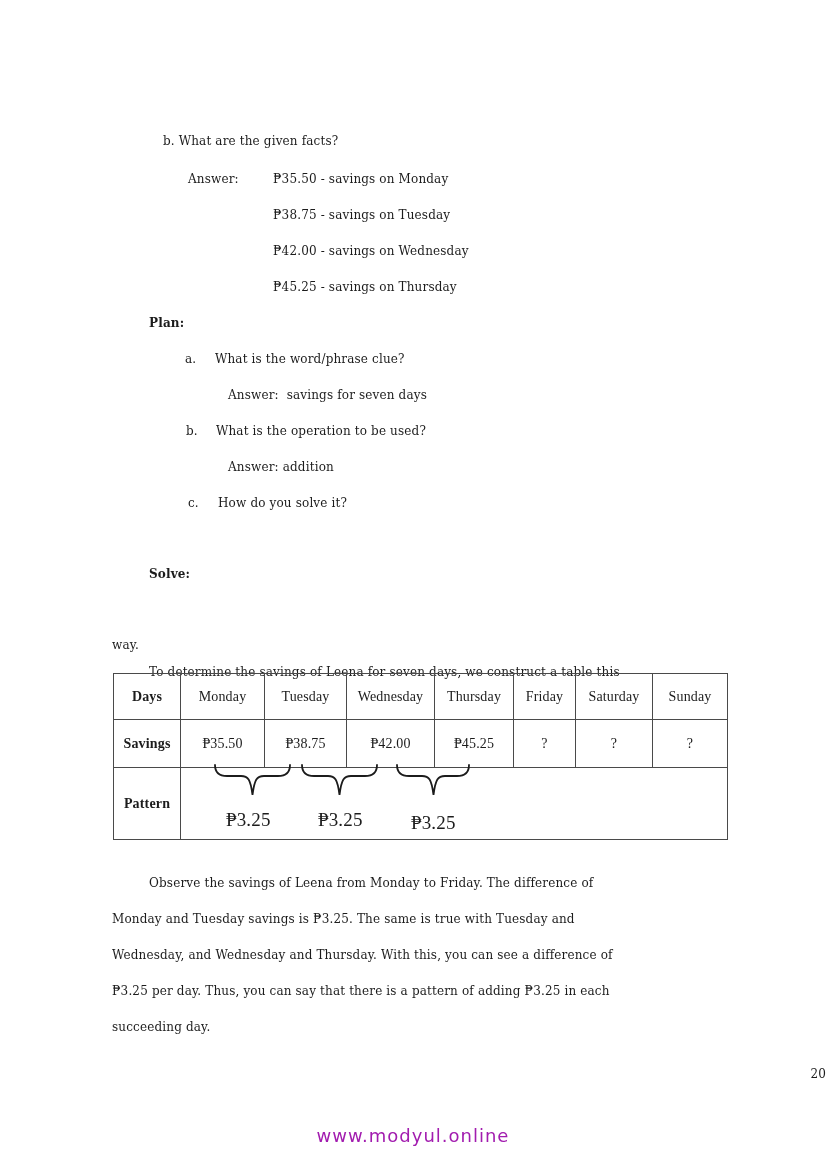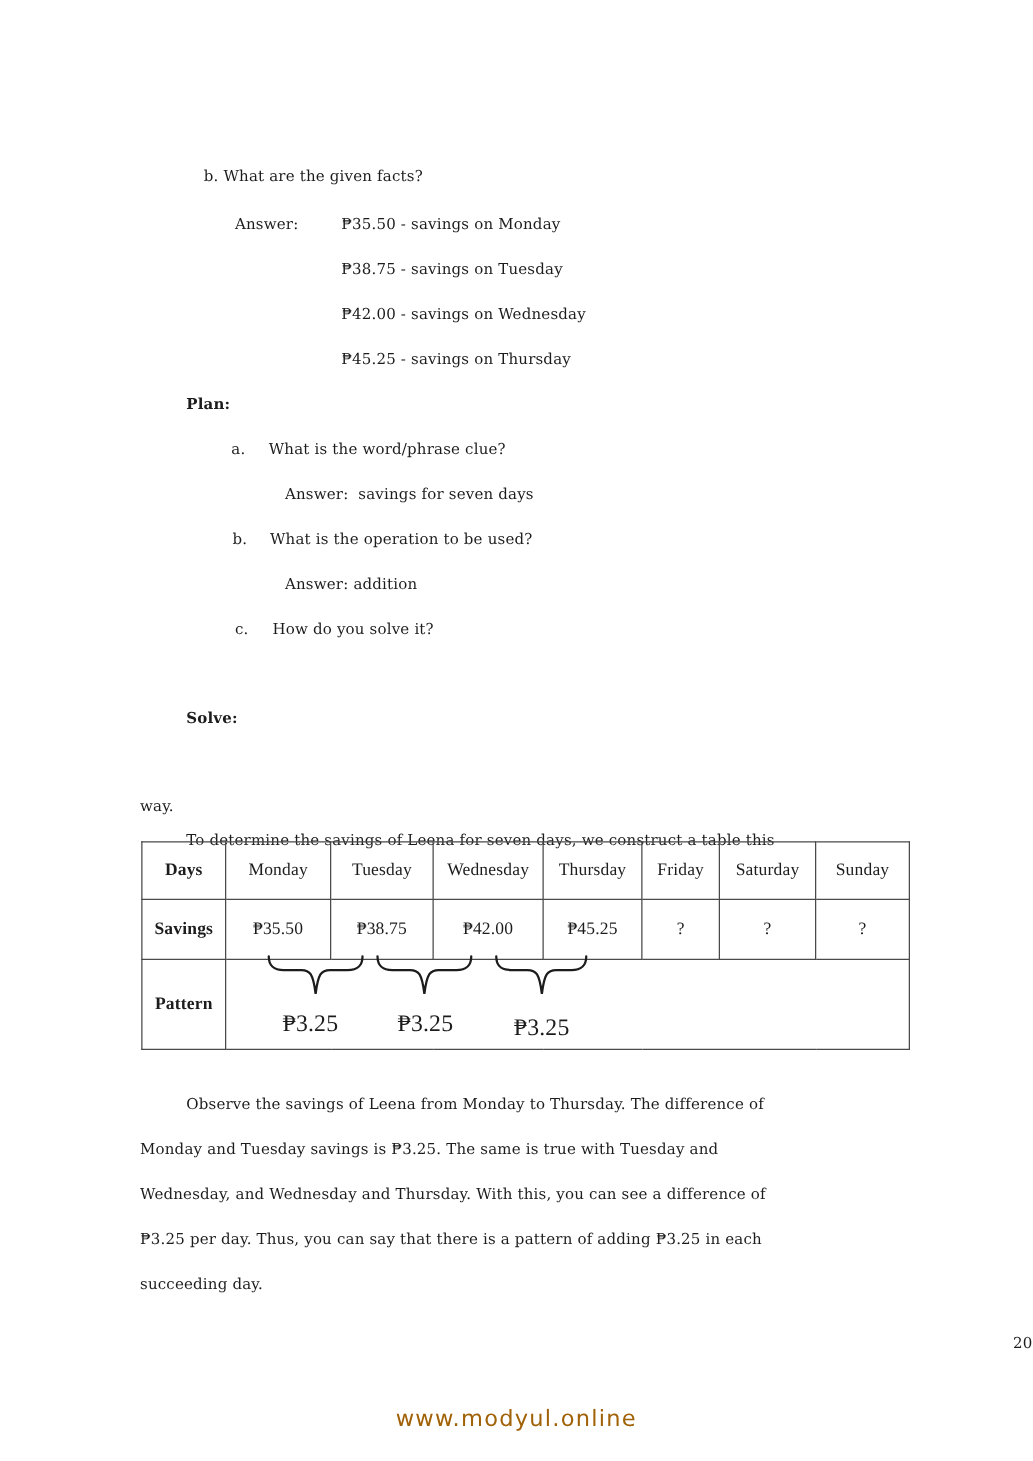--- a/index.html
+++ b/index.html
@@ -98,21 +98,21 @@
     left: 0; top: 1060px; width: 826px;
     text-align: right;
     white-space: normal;
   }
   .watermark {
     left: 0; top: 1122px; width: 826px;
     text-align: center;
     font-family: "DejaVu Sans", "Liberation Sans", sans-serif;
     font-size: 18px;
     letter-spacing: 1px;
-    color: #a16207;
+    color: #a21caf;
     white-space: normal;
   }
 </style>
 </head>
 <body>
 
 <div class="page">
 
   <div class="line facts-question">b. What are the given facts?</div>
   <div class="line answer-label">Answer:</div>
@@ -178,21 +178,21 @@
           </g>
         </svg>
         <span class="pattern-val pattern-val-0">₱3.25</span>
         <span class="pattern-val pattern-val-1">₱3.25</span>
         <span class="pattern-val pattern-val-2">₱3.25</span>
       </td>
     </tr>
   </tbody>
     </table>
 
-  <div class="line obs-0">Observe the savings of Leena from Monday to Thursday. The difference of</div>
+  <div class="line obs-0">Observe the savings of Leena from Monday to Friday. The difference of</div>
   <div class="line obs-1">Monday and Tuesday savings is ₱3.25. The same is true with Tuesday and</div>
   <div class="line obs-2">Wednesday, and Wednesday and Thursday. With this, you can see a difference of</div>
   <div class="line obs-3">₱3.25 per day. Thus, you can say that there is a pattern of adding ₱3.25 in each</div>
   <div class="line obs-4">succeeding day.</div>
 
   <div class="line page-number">20</div>
   <div class="line watermark">www.modyul.online</div>
 
 </div>
 

